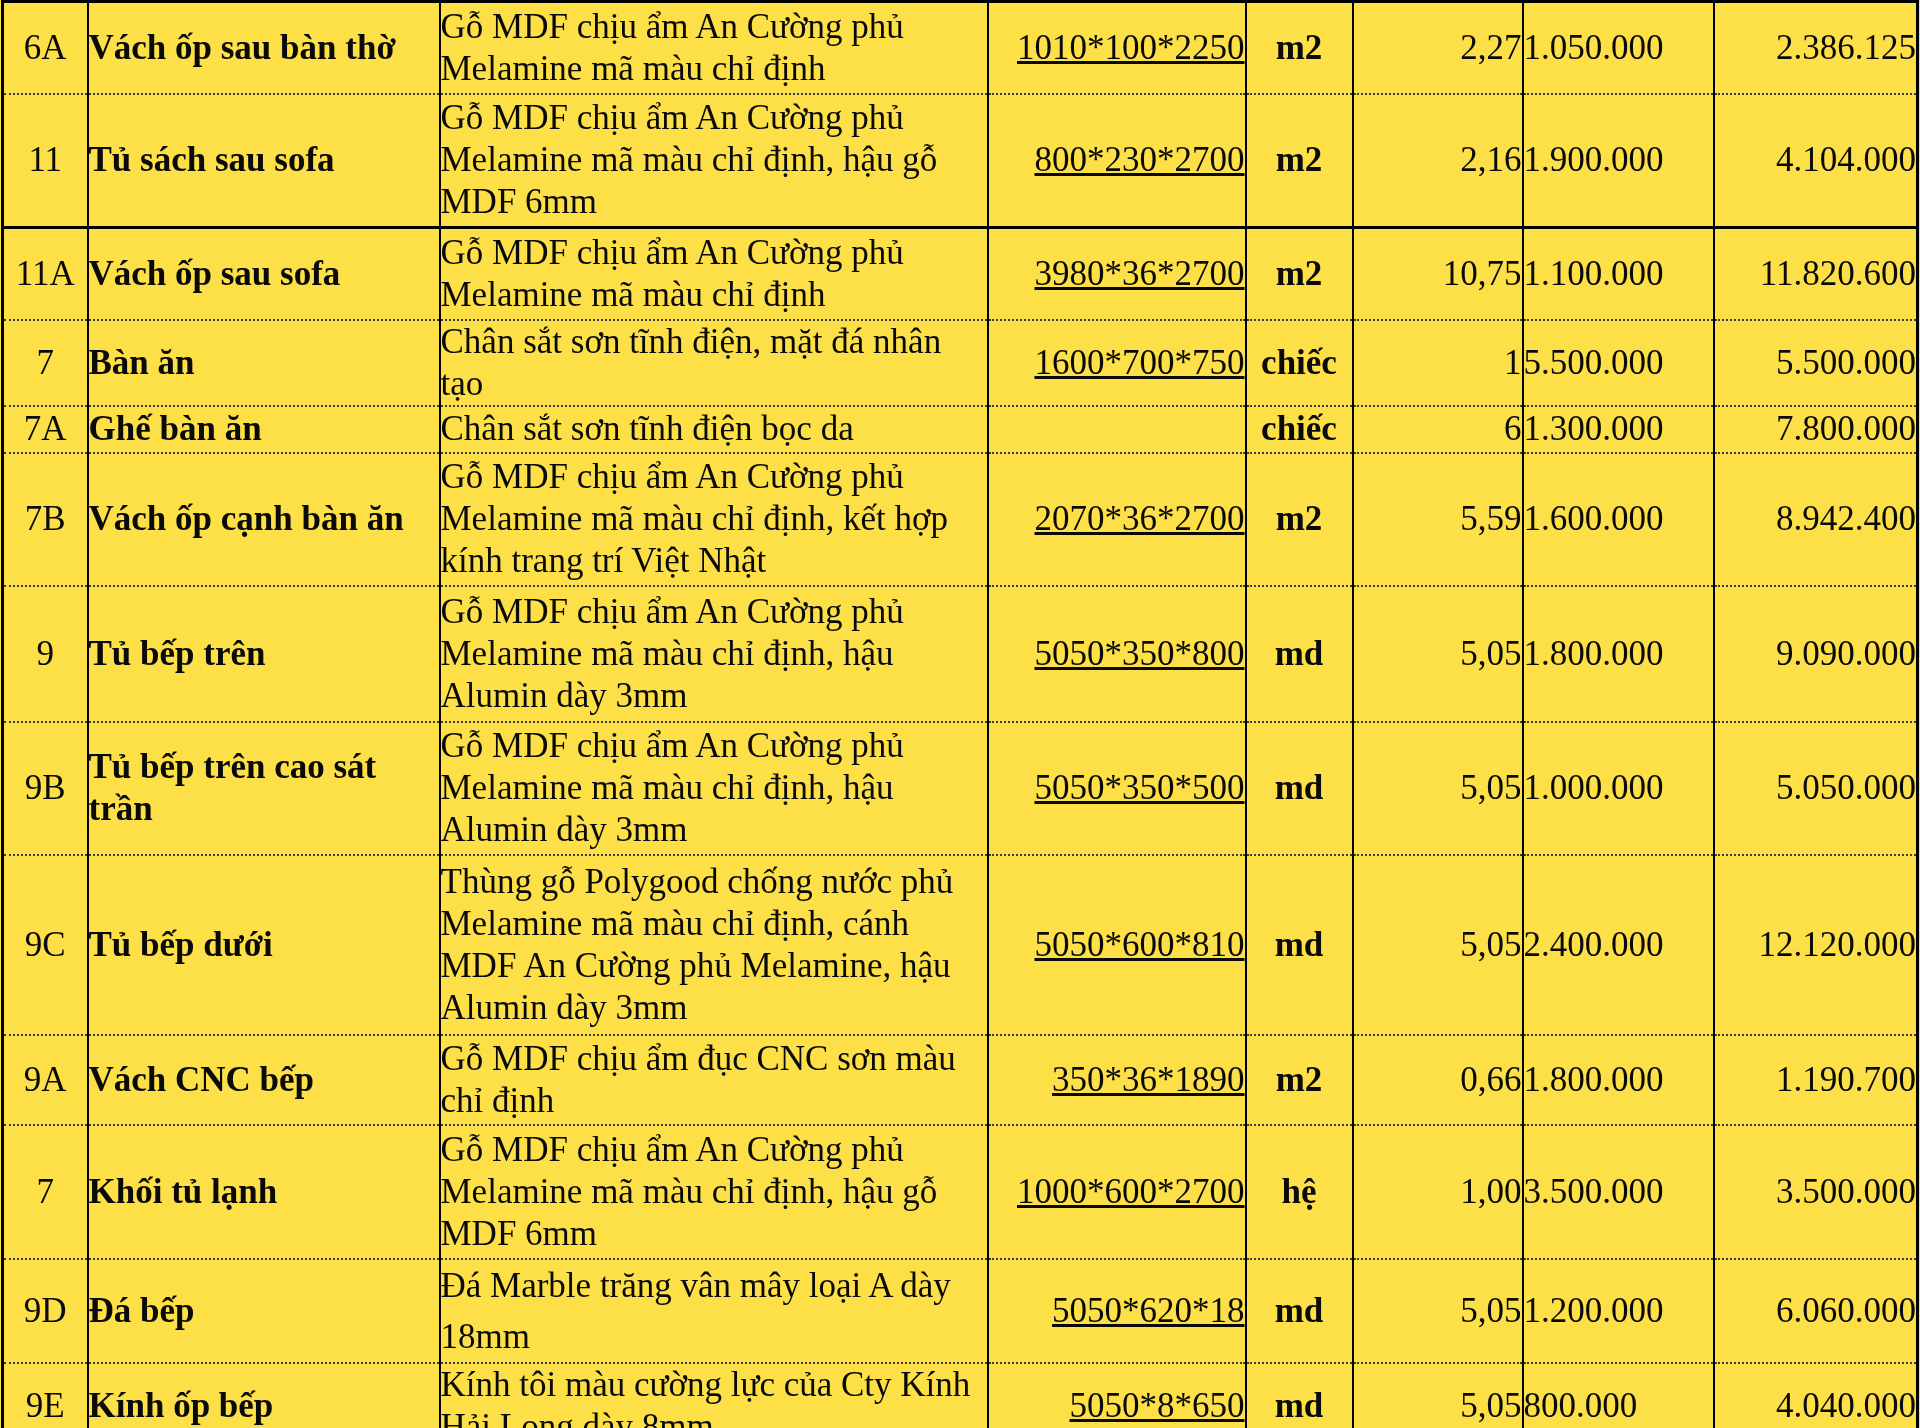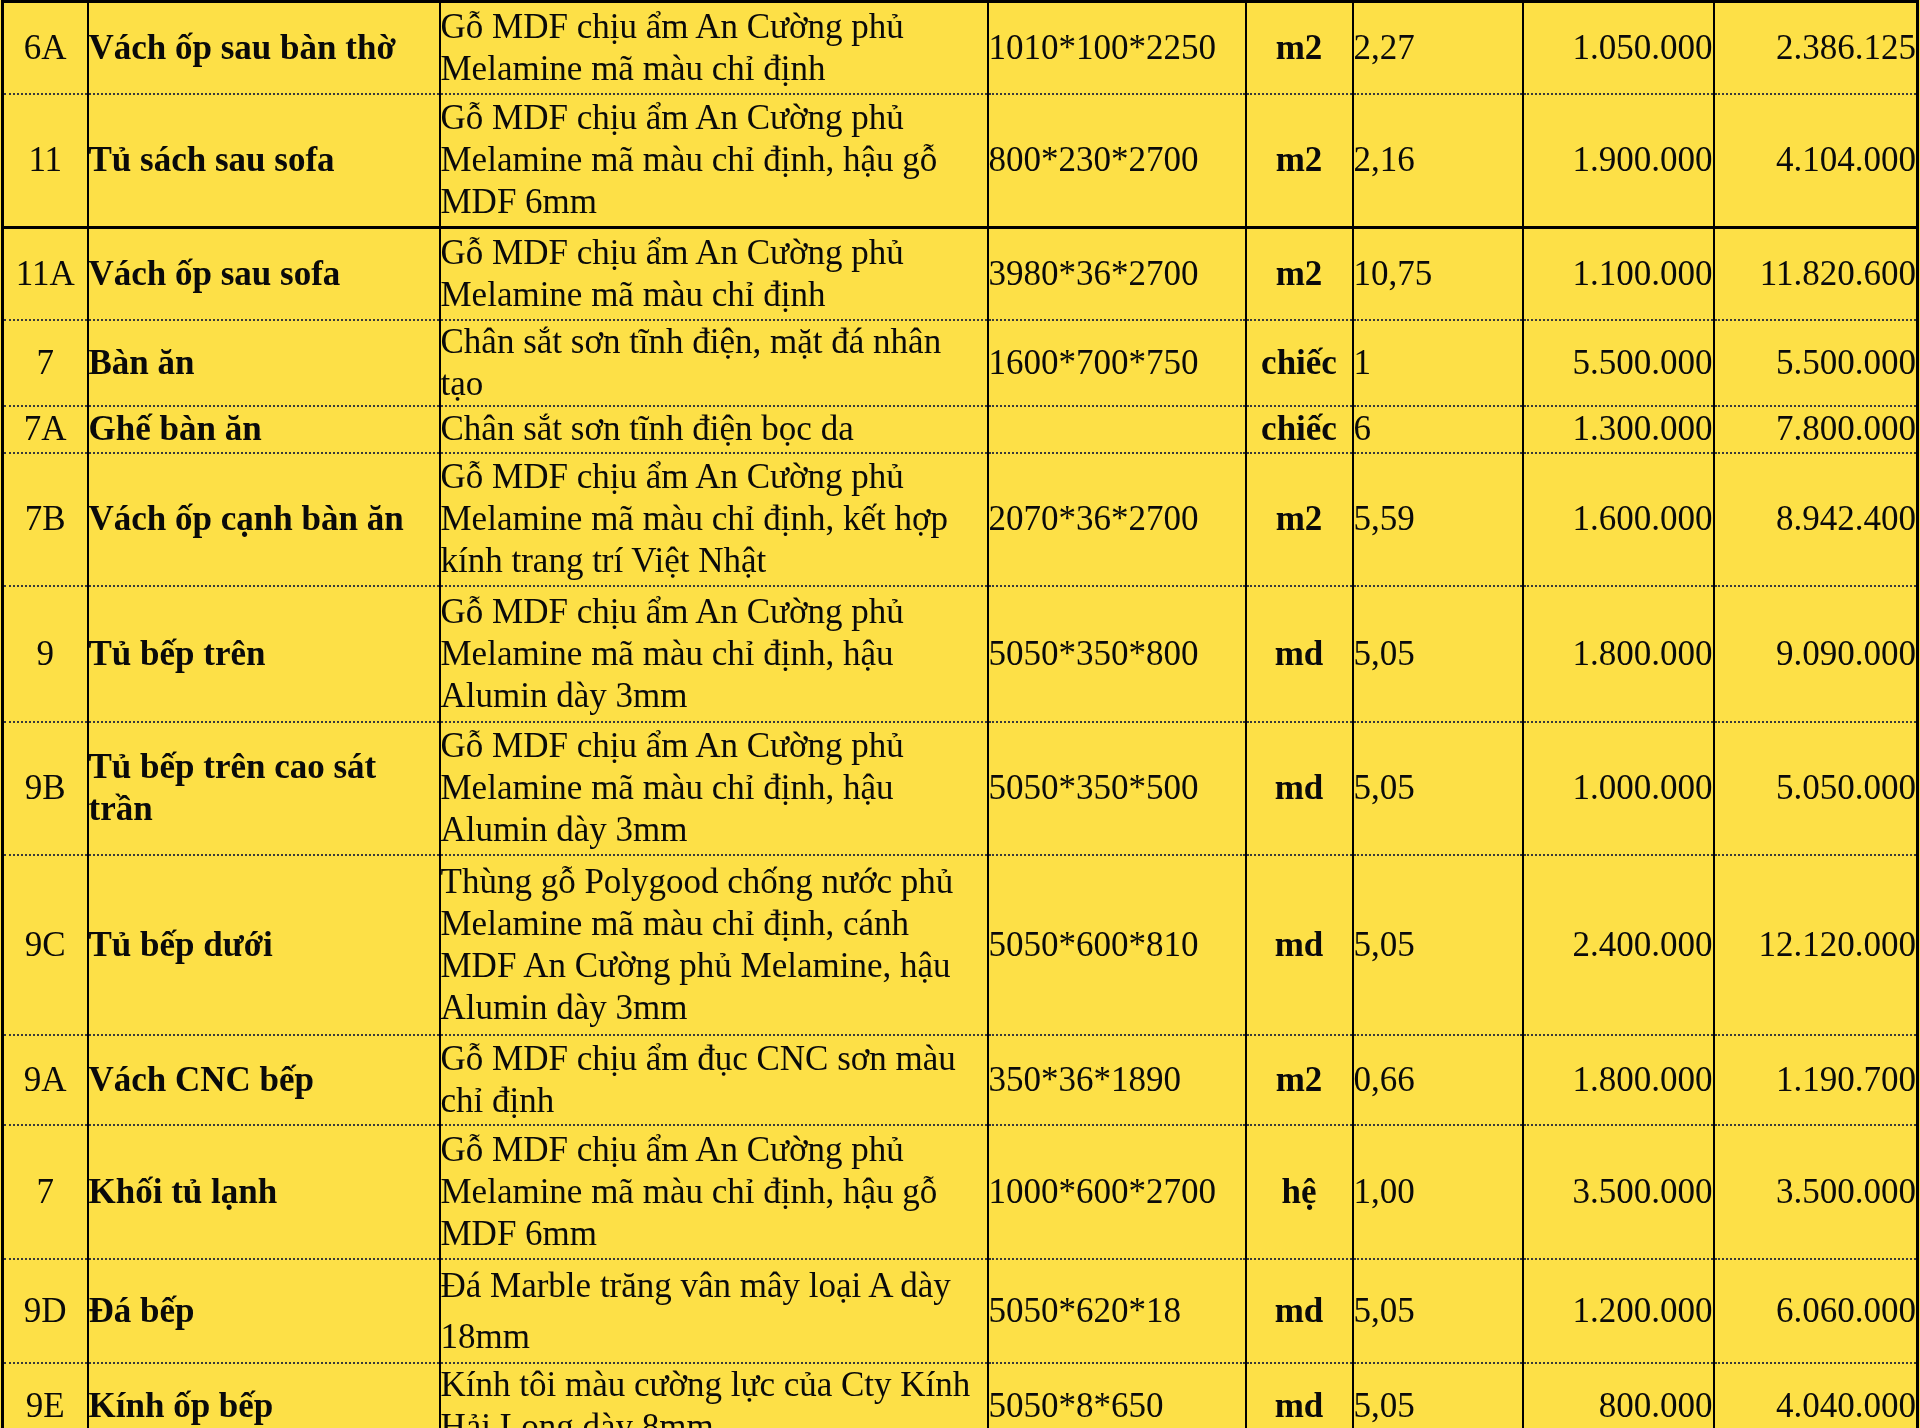--- a/index.html
+++ b/index.html
@@ -36,24 +36,24 @@
     padding: 0;
     overflow: visible;
     word-wrap: break-word;
   }
   table.quote td:first-child { border-left: none; }
   table.quote tr + tr td { border-top: 2px dotted #3a3a3a; }
   table.quote tr.solid-top td { border-top: 3px solid #000; }
   td.c-code  { text-align: center; }
   td.c-name  { font-weight: bold; text-align: left; padding-left: 9px; padding-right: 4px; line-height: 41px; margin-left: 45px; }
   td.c-desc  { text-align: left; padding-left: 7px; padding-right: 3px; }
-  td.c-dims  { text-align: left; }
+  td.c-dims  { text-align: right; text-decoration: underline; }
   td.c-unit  { text-align: center; font-weight: bold; }
-  td.c-qty   { text-align: left; margin-left: 33px; }
-  td.c-price { text-align: right; padding-right: 28px; }
+  td.c-qty   { text-align: right; margin-left: 33px; }
+  td.c-price { padding-right: 28px; }
   td.c-total { text-align: right; padding-right: 12px; }
   tr.tight td.c-desc { line-height: 51px; }
 </style>
 </head>
 <body>
 
 <div class="sheet">
   <table class="quote">
     <colgroup>
       <col style="width:85px">

